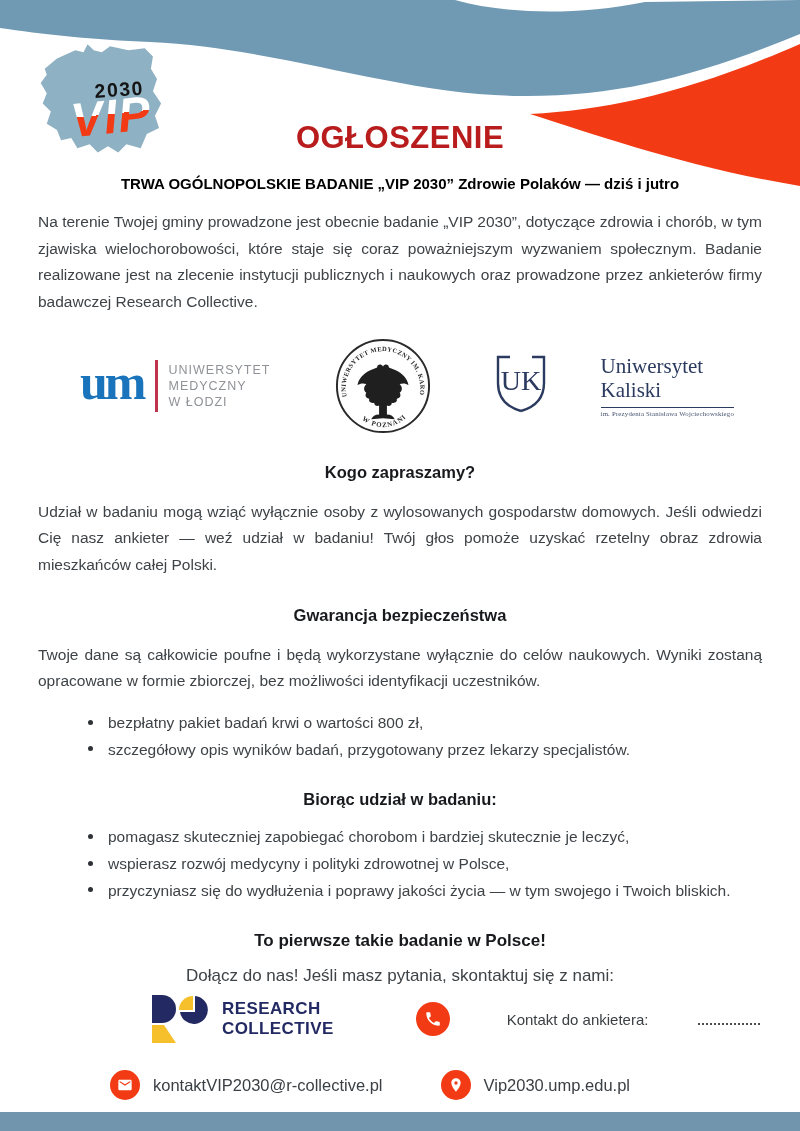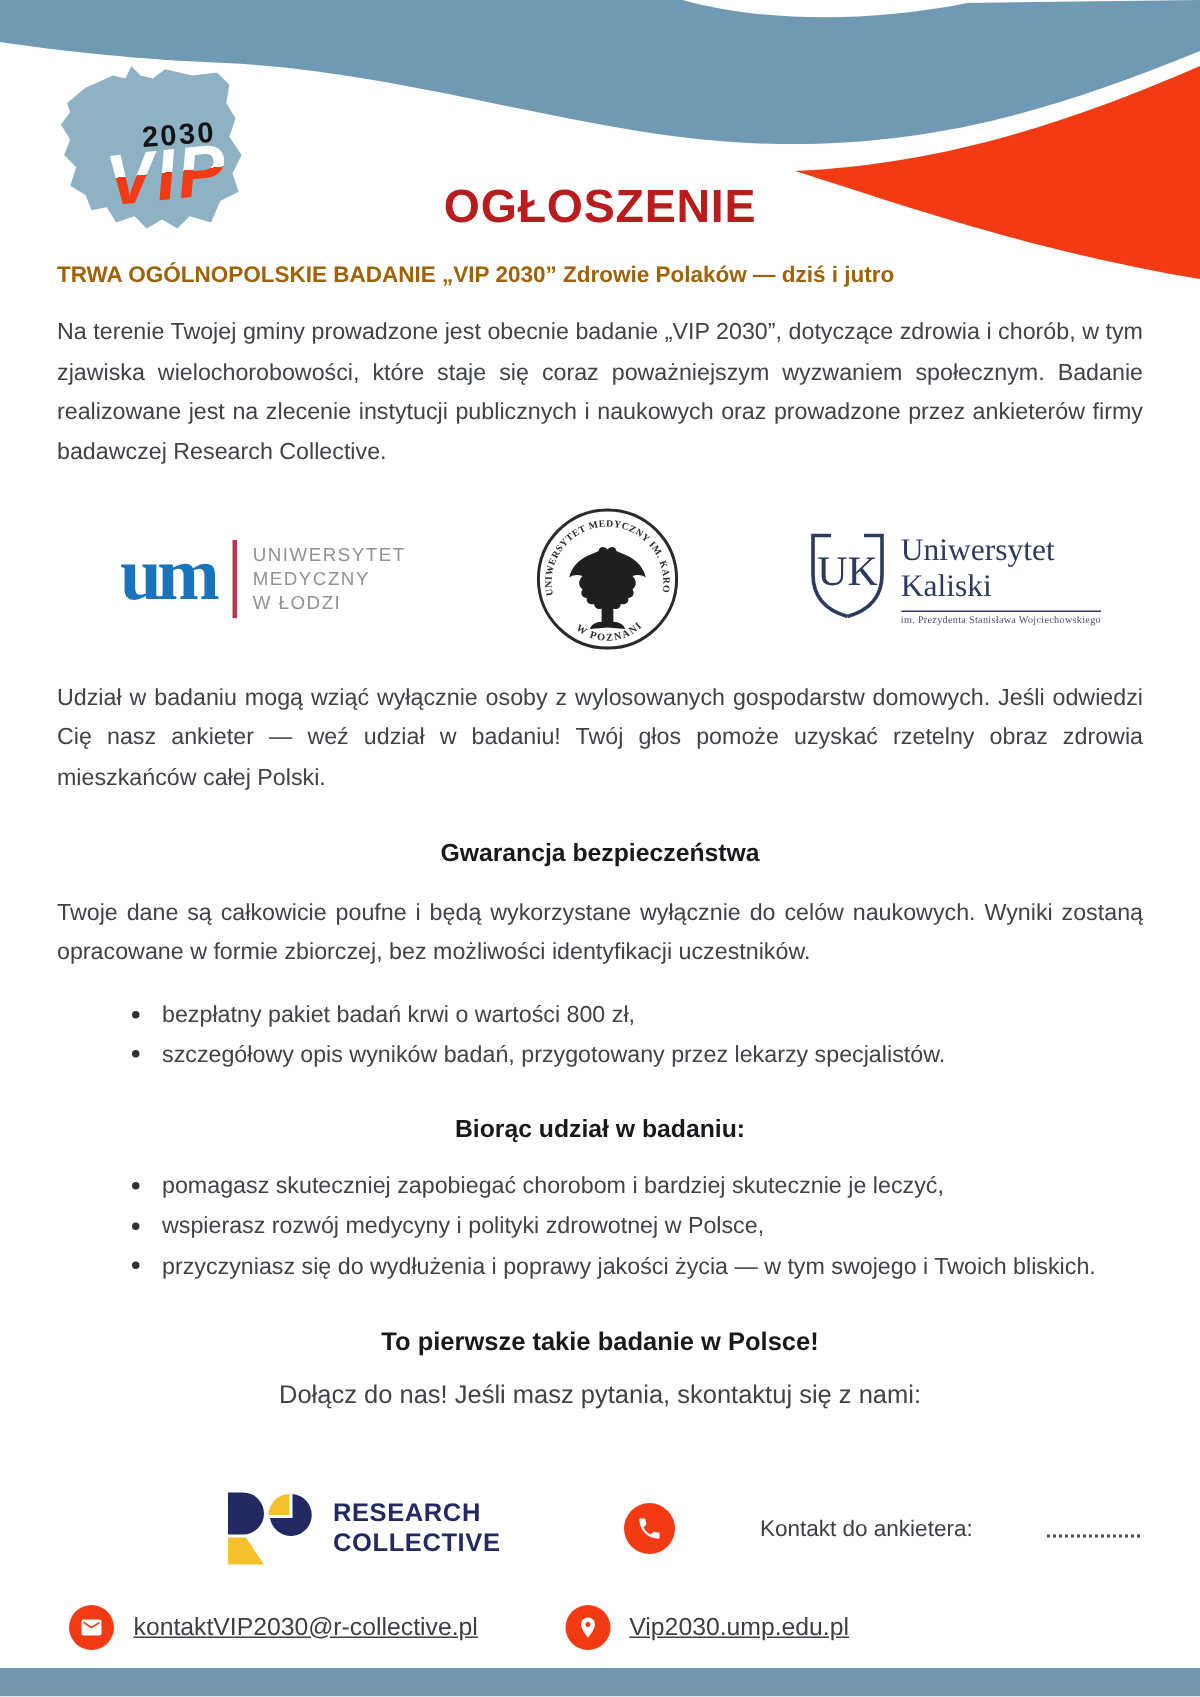--- a/index.html
+++ b/index.html
@@ -14,38 +14,38 @@
   .bottom-bar{position:absolute;left:0;bottom:0;width:800px;height:19px;background:#7195ac;}
   
   .vip-logo{position:absolute;left:28px;top:34px;width:158px;height:148px;}
   
   .content{position:relative;padding:120px 38px 0 38px;}
   .page-title{
     text-align:center;font-size:31px;font-weight:800;letter-spacing:.5px;
     color:#b91c1c;margin:0;
   }
   .page-subtitle{
-    text-align:left;font-size:15px;font-weight:700;color:#a16207;
+    text-align:center;font-size:15px;font-weight:700;color:#000000;
     margin:19px 0 0 0;
   }
   .para{
     text-align:justify;font-size:15.5px;line-height:1.72;margin:17px 0 0 0;
   }
   
   .partners{
     display:flex;align-items:center;justify-content:space-between;
     margin:20px 28px 0 42px;height:100px;
   }
   .um-logo{display:flex;align-items:center;}
   .um-mark{font-family:Liberation Serif, serif;font-weight:700;font-size:50px;
     color:#1a74bc;letter-spacing:-3px;line-height:1;margin-top:-8px;}
   .um-divider{width:3px;height:52px;background:#c0334d;margin:0 10px 0 12px;}
   .um-text{font-size:12.5px;letter-spacing:1px;color:#8f9296;line-height:1.28;}
   .seal{width:98px;height:98px;}
-  .uk-logo{display:flex;align-items:flex-start;}
+  .uk-logo{display:flex;align-items:flex-start;gap:44px;}
   .uk-text{margin-left:10px;font-family:"Liberation Serif","DejaVu Serif",serif;color:#2b3a5f;}
   .uk-line{font-size:21px;line-height:1.15;}
   .uk-rule{border:none;border-top:1px solid #2b3a5f;margin:5px 0 2px 0;}
   .uk-sub{font-size:6.8px;color:#44536f;letter-spacing:.2px;font-family:"Liberation Serif",serif;}
   
   .sec-heading{
     text-align:center;font-size:16.5px;font-weight:700;color:#17191c;
     margin:27px 0 0 0;
   }
   .bullets{margin:15px 0 0 0;padding:0 0 0 70px;list-style:none;}
@@ -71,21 +71,21 @@
   }
   .icon-circle.small{width:30px;height:30px;}
   .contact-label{margin-left:13px;font-size:15px;color:#3a3f44;white-space:nowrap;}
   .phone-wrap{margin-left:38px;}
   .dotted-fill{
     flex:1;margin-left:6px;height:14px;
     border-bottom:2px dotted #4c4c4c;transform:translateY(-2px);
   }
   .footer-contacts{
     position:absolute;left:0;right:0;top:1070px;
-    display:flex;align-items:center;padding-left:46px;gap:58px;text-decoration:underline;
+    display:flex;align-items:center;padding-left:110px;gap:58px;
   }
   .footer-item{display:flex;align-items:center;}
   .footer-item span{margin-left:13px;font-size:16.5px;color:#3a3f44;}
 </style>
 </head>
 <body>
 
 <div class="page">
 
   <svg class="deco-top" viewBox="0 0 800 200" aria-hidden="true">
@@ -147,20 +147,21 @@
         </svg>
         <div class="uk-text">
           <div class="uk-line">Uniwersytet</div>
           <div class="uk-line">Kaliski</div>
           <hr class="uk-rule">
           <div class="uk-sub">im. Prezydenta Stanisława Wojciechowskiego</div>
         </div>
       </div>
     </div>
 
+    <h2 class="sec-heading">Kogo zapraszamy?</h2>
     <p class="para">Udział w badaniu mogą wziąć wyłącznie osoby z wylosowanych gospodarstw domowych. Jeśli odwiedzi Cię nasz ankieter — weź udział w badaniu! Twój głos pomoże uzyskać rzetelny obraz zdrowia mieszkańców całej Polski.</p>
 
     <h2 class="sec-heading">Gwarancja bezpieczeństwa</h2>
     <p class="para">Twoje dane są całkowicie poufne i będą wykorzystane wyłącznie do celów naukowych. Wyniki zostaną opracowane w formie zbiorczej, bez możliwości identyfikacji uczestników.</p>
 
     <ul class="bullets">
       <li>bezpłatny pakiet badań krwi o wartości 800 zł,</li>
       <li>szczegółowy opis wyników badań, przygotowany przez lekarzy specjalistów.</li>
     </ul>
 

